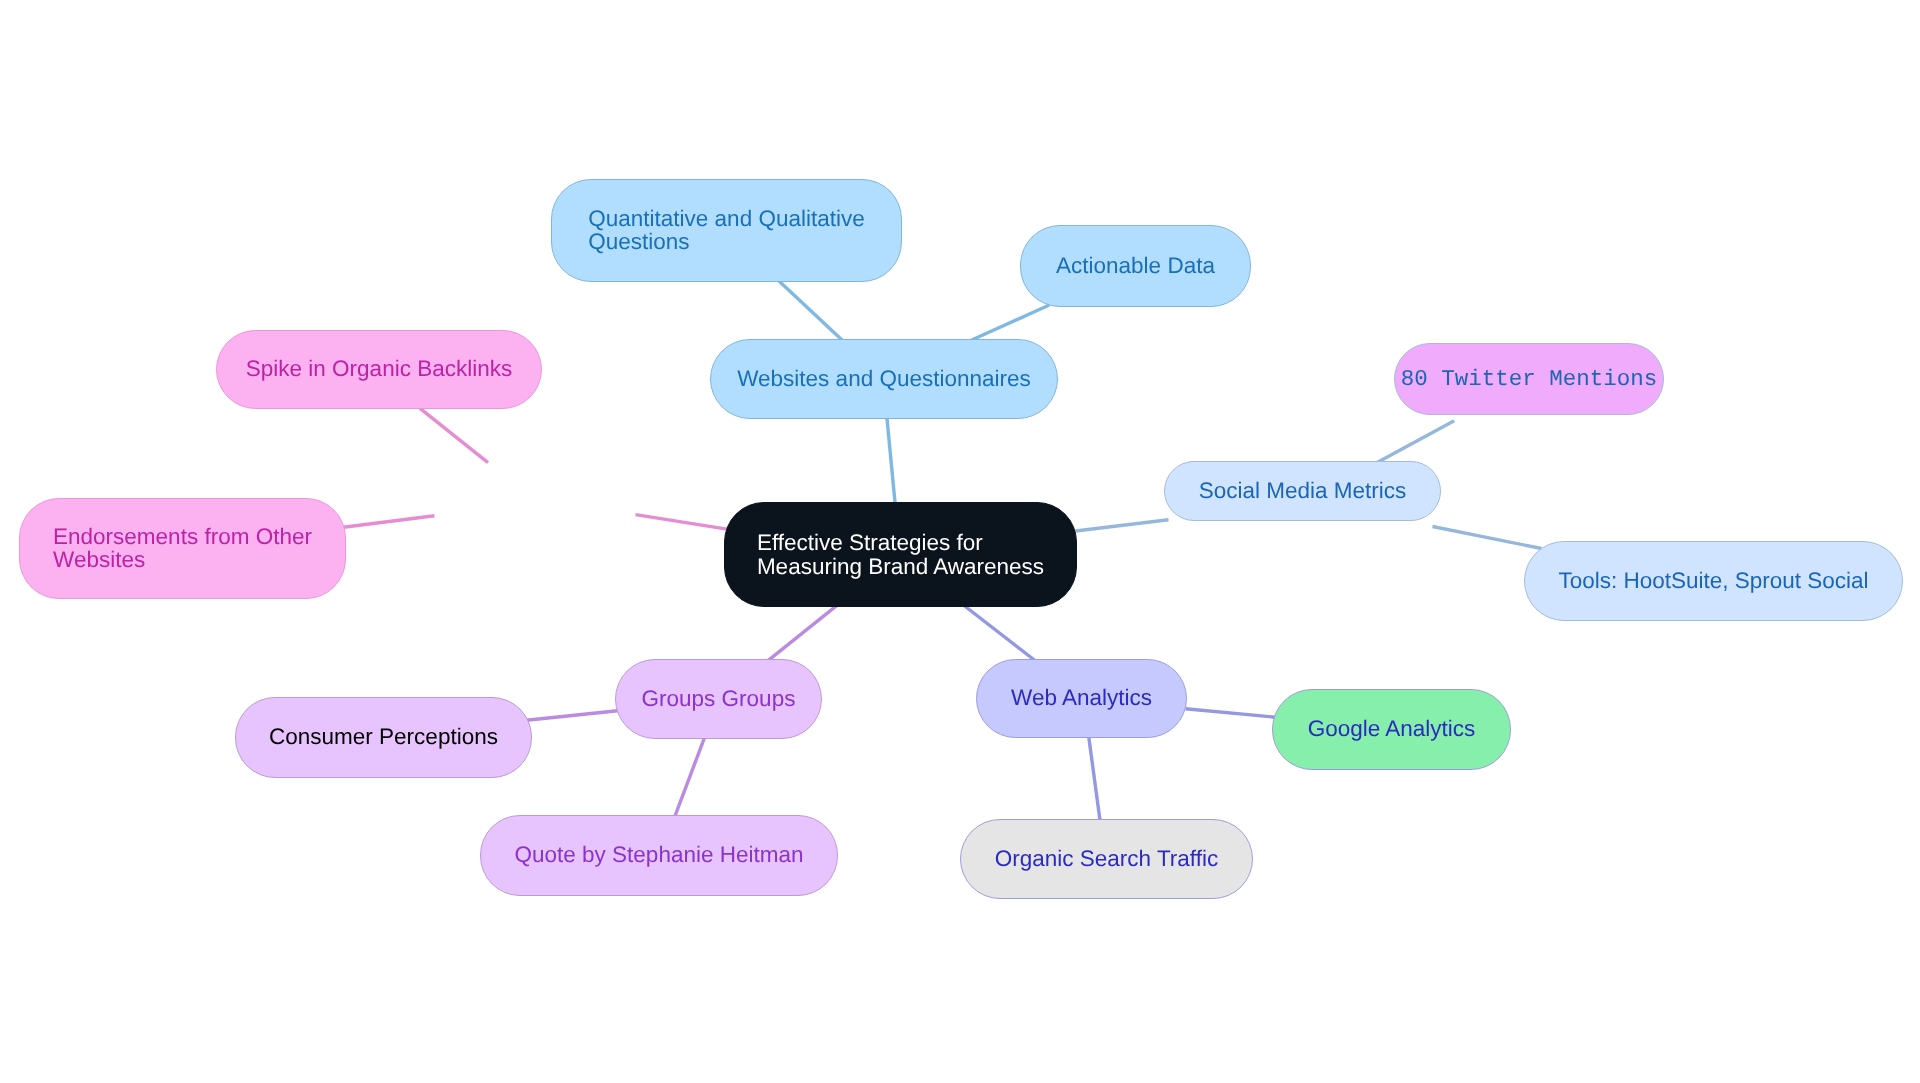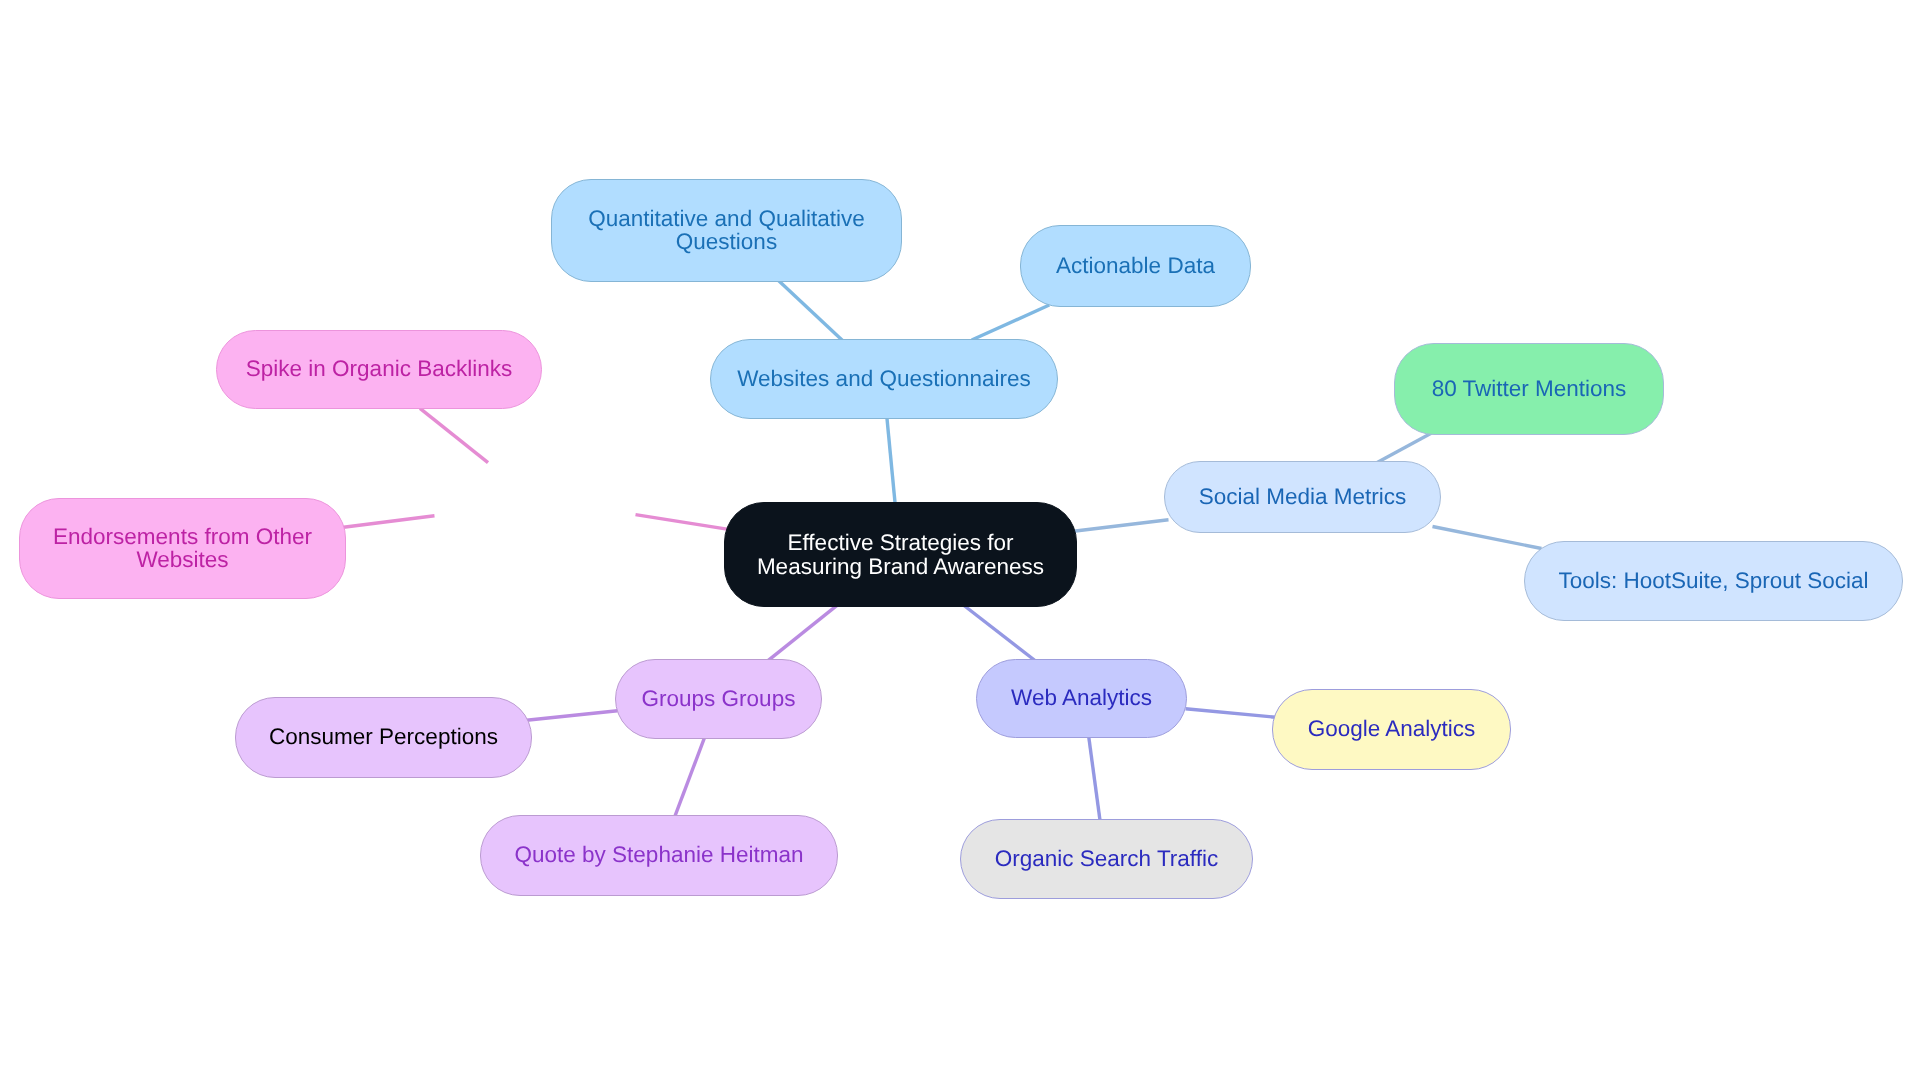--- a/index.html
+++ b/index.html
@@ -4,21 +4,21 @@
 <title>Effective Strategies for Measuring Brand Awareness</title>
 <style>
   html,body{margin:0;padding:0;background:#ffffff;}
   body{width:1920px;height:1083px;overflow:hidden;
        font-family:"Liberation Sans", sans-serif;
        -webkit-font-smoothing:antialiased;
        text-rendering:geometricPrecision;}
   #canvas{position:relative;width:1920px;height:1083px;background:#ffffff;}
   svg#edges{position:absolute;left:0;top:0;width:1920px;height:1083px;pointer-events:none;}
   .node{position:absolute;will-change:transform;box-sizing:border-box;display:flex;align-items:center;
-        justify-content:center;text-align:center;border:1px solid transparent;
+        justify-content:center;border:1px solid transparent;
         border-radius:40px;font-size:22.5px;line-height:22.8px;white-space:pre-line;}
   .node.root{line-height:23.6px;}
 </style>
 </head>
 <body>
 
 <div id="canvas">
   <svg id="edges" viewBox="0 0 1920 1083">
     <g fill="none" stroke-width="3.4" stroke-linecap="butt">
       <path stroke="#7FB8E2" d="M 886.8 416.5 L 895.2 504.5"></path>
@@ -60,45 +60,45 @@
   <div class="node" style="left:19px;top:498px;width:327px;height:101px;background:#FCB2F1;border-color:#EC94DC;color:#BD22A4;">
     <span>Endorsements from Other
 Websites</span>
   </div>
 
   <div class="node root" style="left:724px;top:502px;width:353px;height:105px;background:#0B131C;border-color:#0B131C;color:#ffffff;">
     <span>Effective Strategies for
 Measuring Brand Awareness</span>
   </div>
 
-  <div class="node" style="left:1394px;top:343px;width:270px;height:92px;background:#86efac;border-color:#A5BBD8;color:#1A66B5;">
+  <div class="node" style="left:1394px;top:343px;width:270px;height:72px;background:#f0abfc;border-color:#A5BBD8;color:#1A66B5;font-family:Liberation Mono, monospace;">
     <span>80 Twitter Mentions</span>
   </div>
 
-  <div class="node" style="left:1164px;top:461px;width:277px;height:72px;background:#D0E4FF;border-color:#A5BBD8;color:#1A66B5;">
+  <div class="node" style="left:1164px;top:461px;width:277px;height:60px;background:#D0E4FF;border-color:#A5BBD8;color:#1A66B5;">
     <span>Social Media Metrics</span>
   </div>
 
   <div class="node" style="left:1524px;top:541px;width:379px;height:80px;background:#D0E4FF;border-color:#A5BBD8;color:#1A66B5;">
     <span>Tools: HootSuite, Sprout Social</span>
   </div>
 
   <div class="node" style="left:615px;top:659px;width:207px;height:80px;background:#E7C4FD;border-color:#BB9BD1;color:#8B33CA;">
     <span>Groups Groups</span>
   </div>
 
   <div class="node" style="left:976px;top:659px;width:211px;height:79px;background:#C5C9FE;border-color:#9D9DDC;color:#2B2BBF;">
     <span>Web Analytics</span>
   </div>
 
   <div class="node" style="left:235px;top:697px;width:297px;height:81px;background:#E7C4FD;border-color:#BB9BD1;color:#000000;">
     <span>Consumer Perceptions</span>
   </div>
 
-  <div class="node" style="left:1272px;top:689px;width:239px;height:81px;background:#fef9c3;border-color:#9D9DDC;color:#2B2BBF;">
+  <div class="node" style="left:1272px;top:689px;width:239px;height:81px;background:#86efac;border-color:#9D9DDC;color:#2B2BBF;">
     <span>Google Analytics</span>
   </div>
 
   <div class="node" style="left:480px;top:815px;width:358px;height:81px;background:#E7C4FD;border-color:#BB9BD1;color:#8B33CA;">
     <span>Quote by Stephanie Heitman</span>
   </div>
 
   <div class="node" style="left:960px;top:819px;width:293px;height:80px;background:#e5e5e5;border-color:#9D9DDC;color:#2B2BBF;">
     <span>Organic Search Traffic</span>
   </div>

